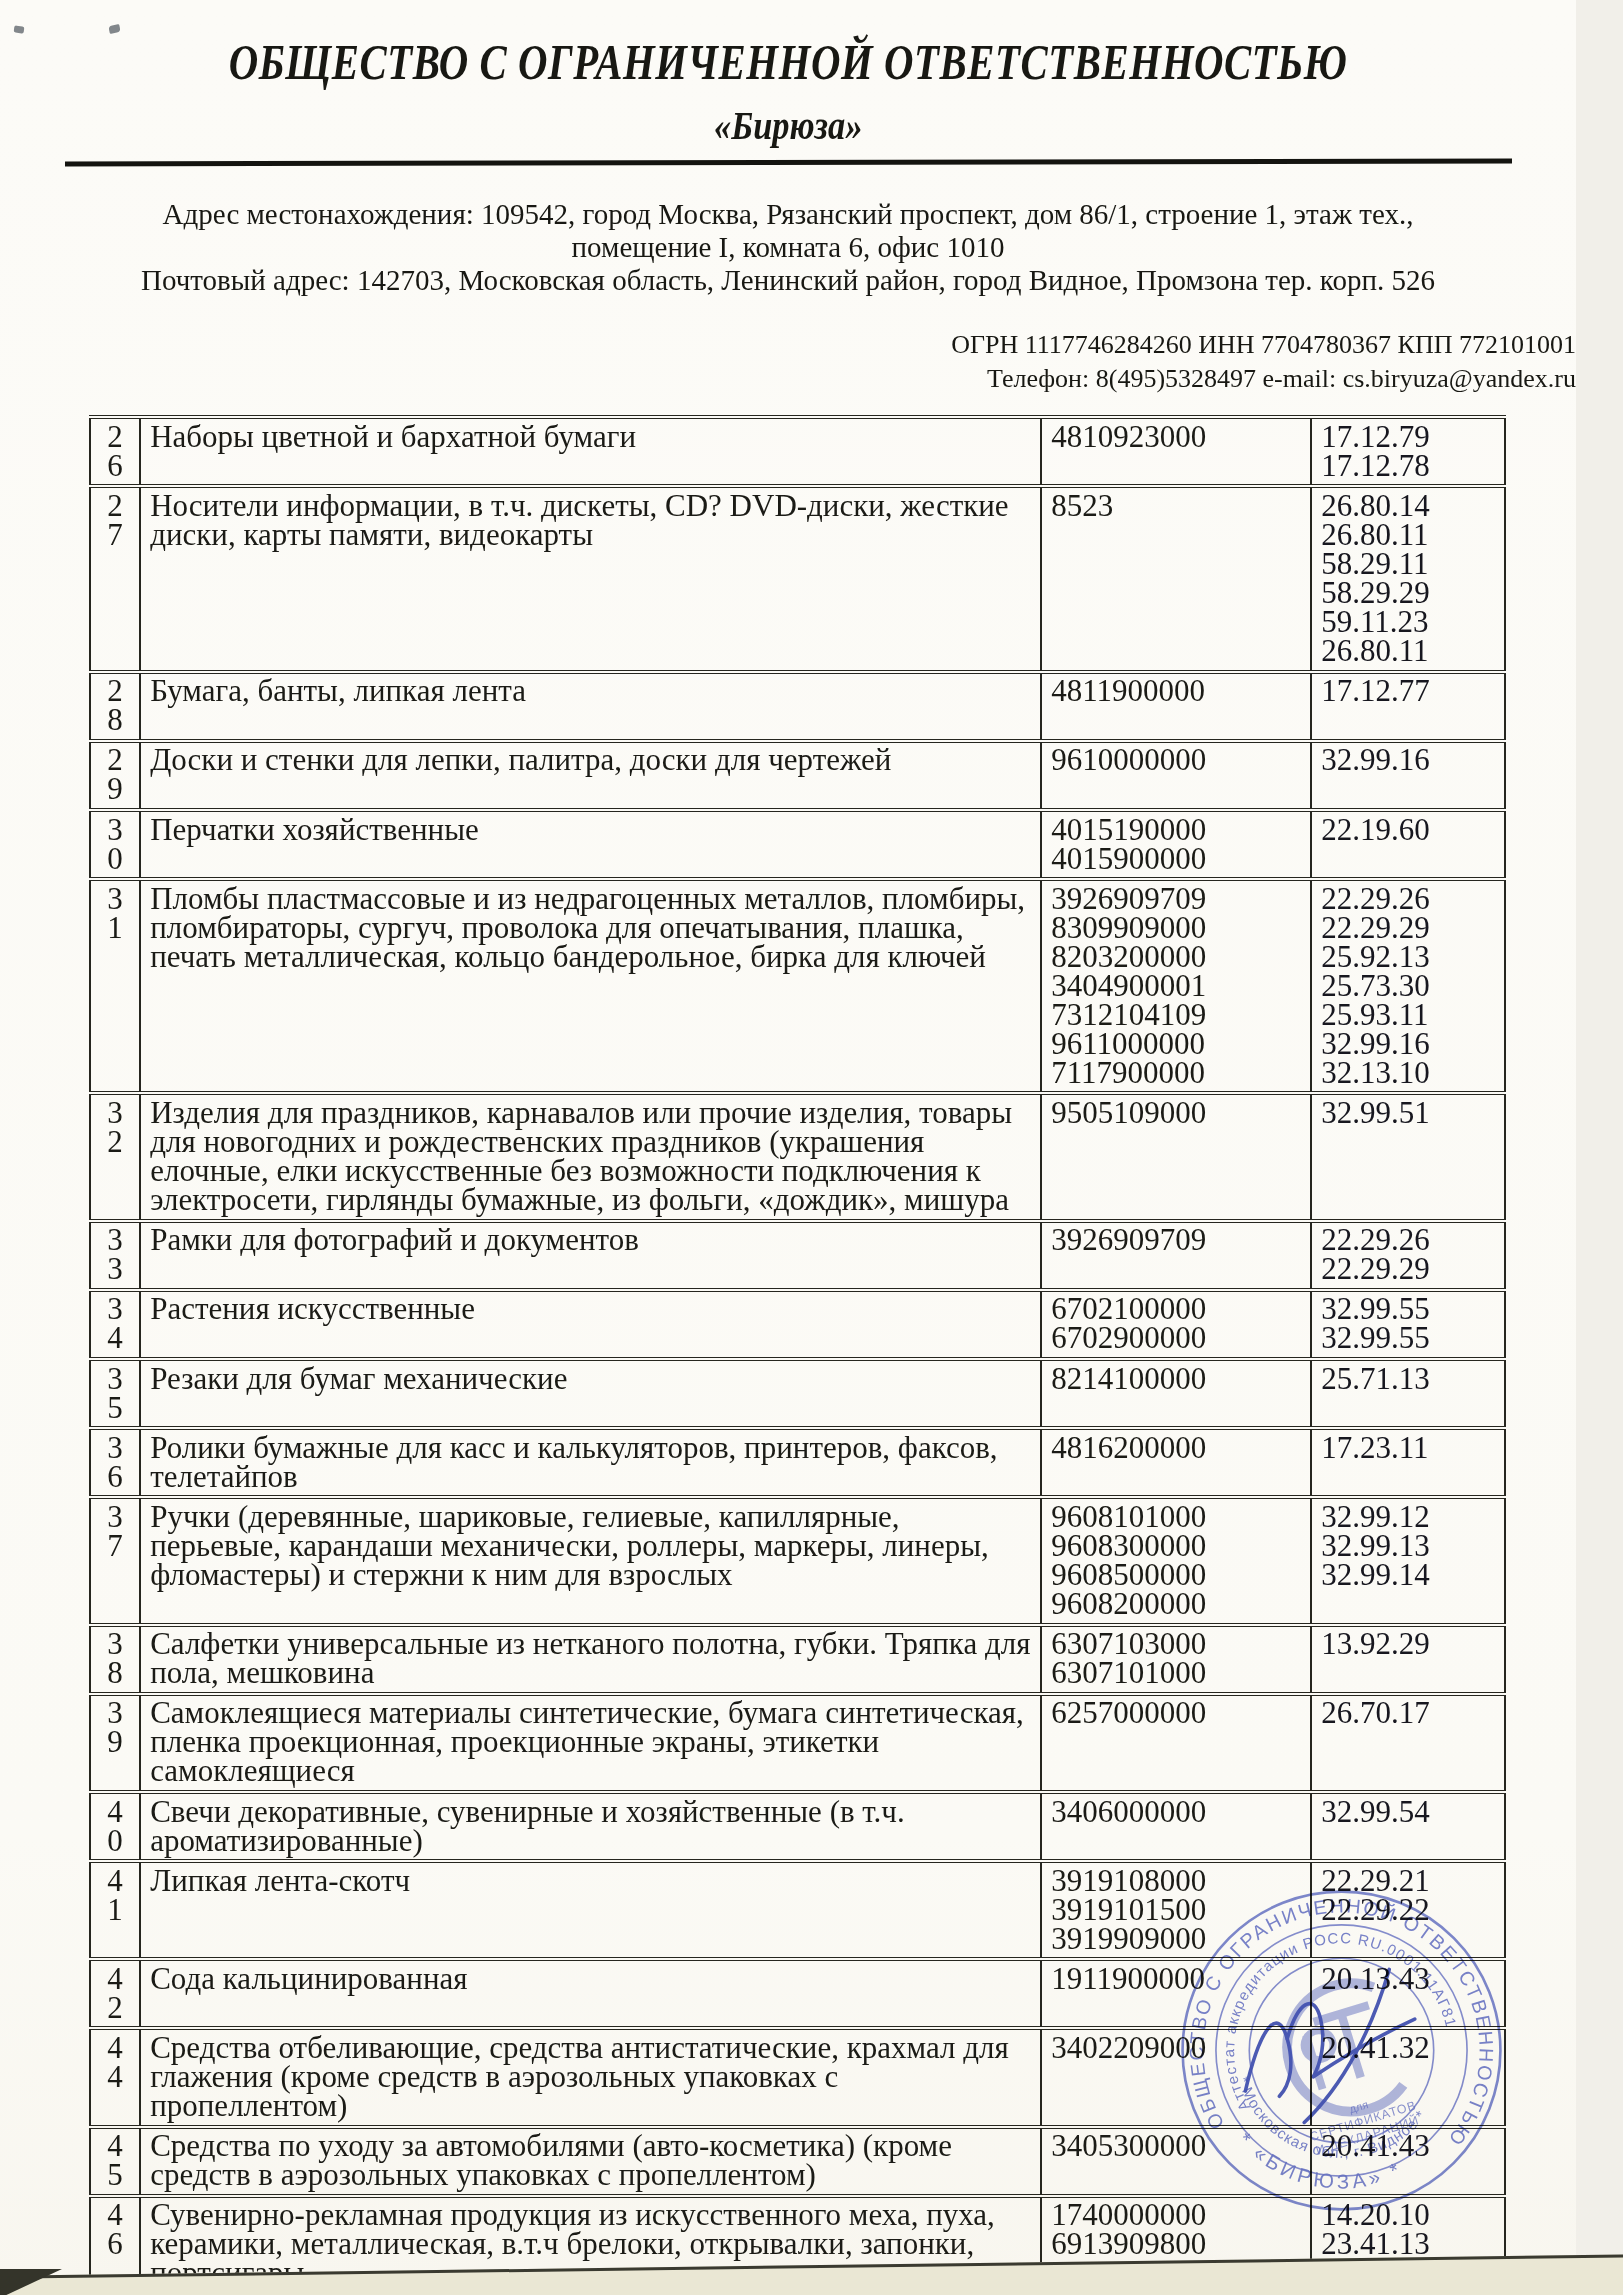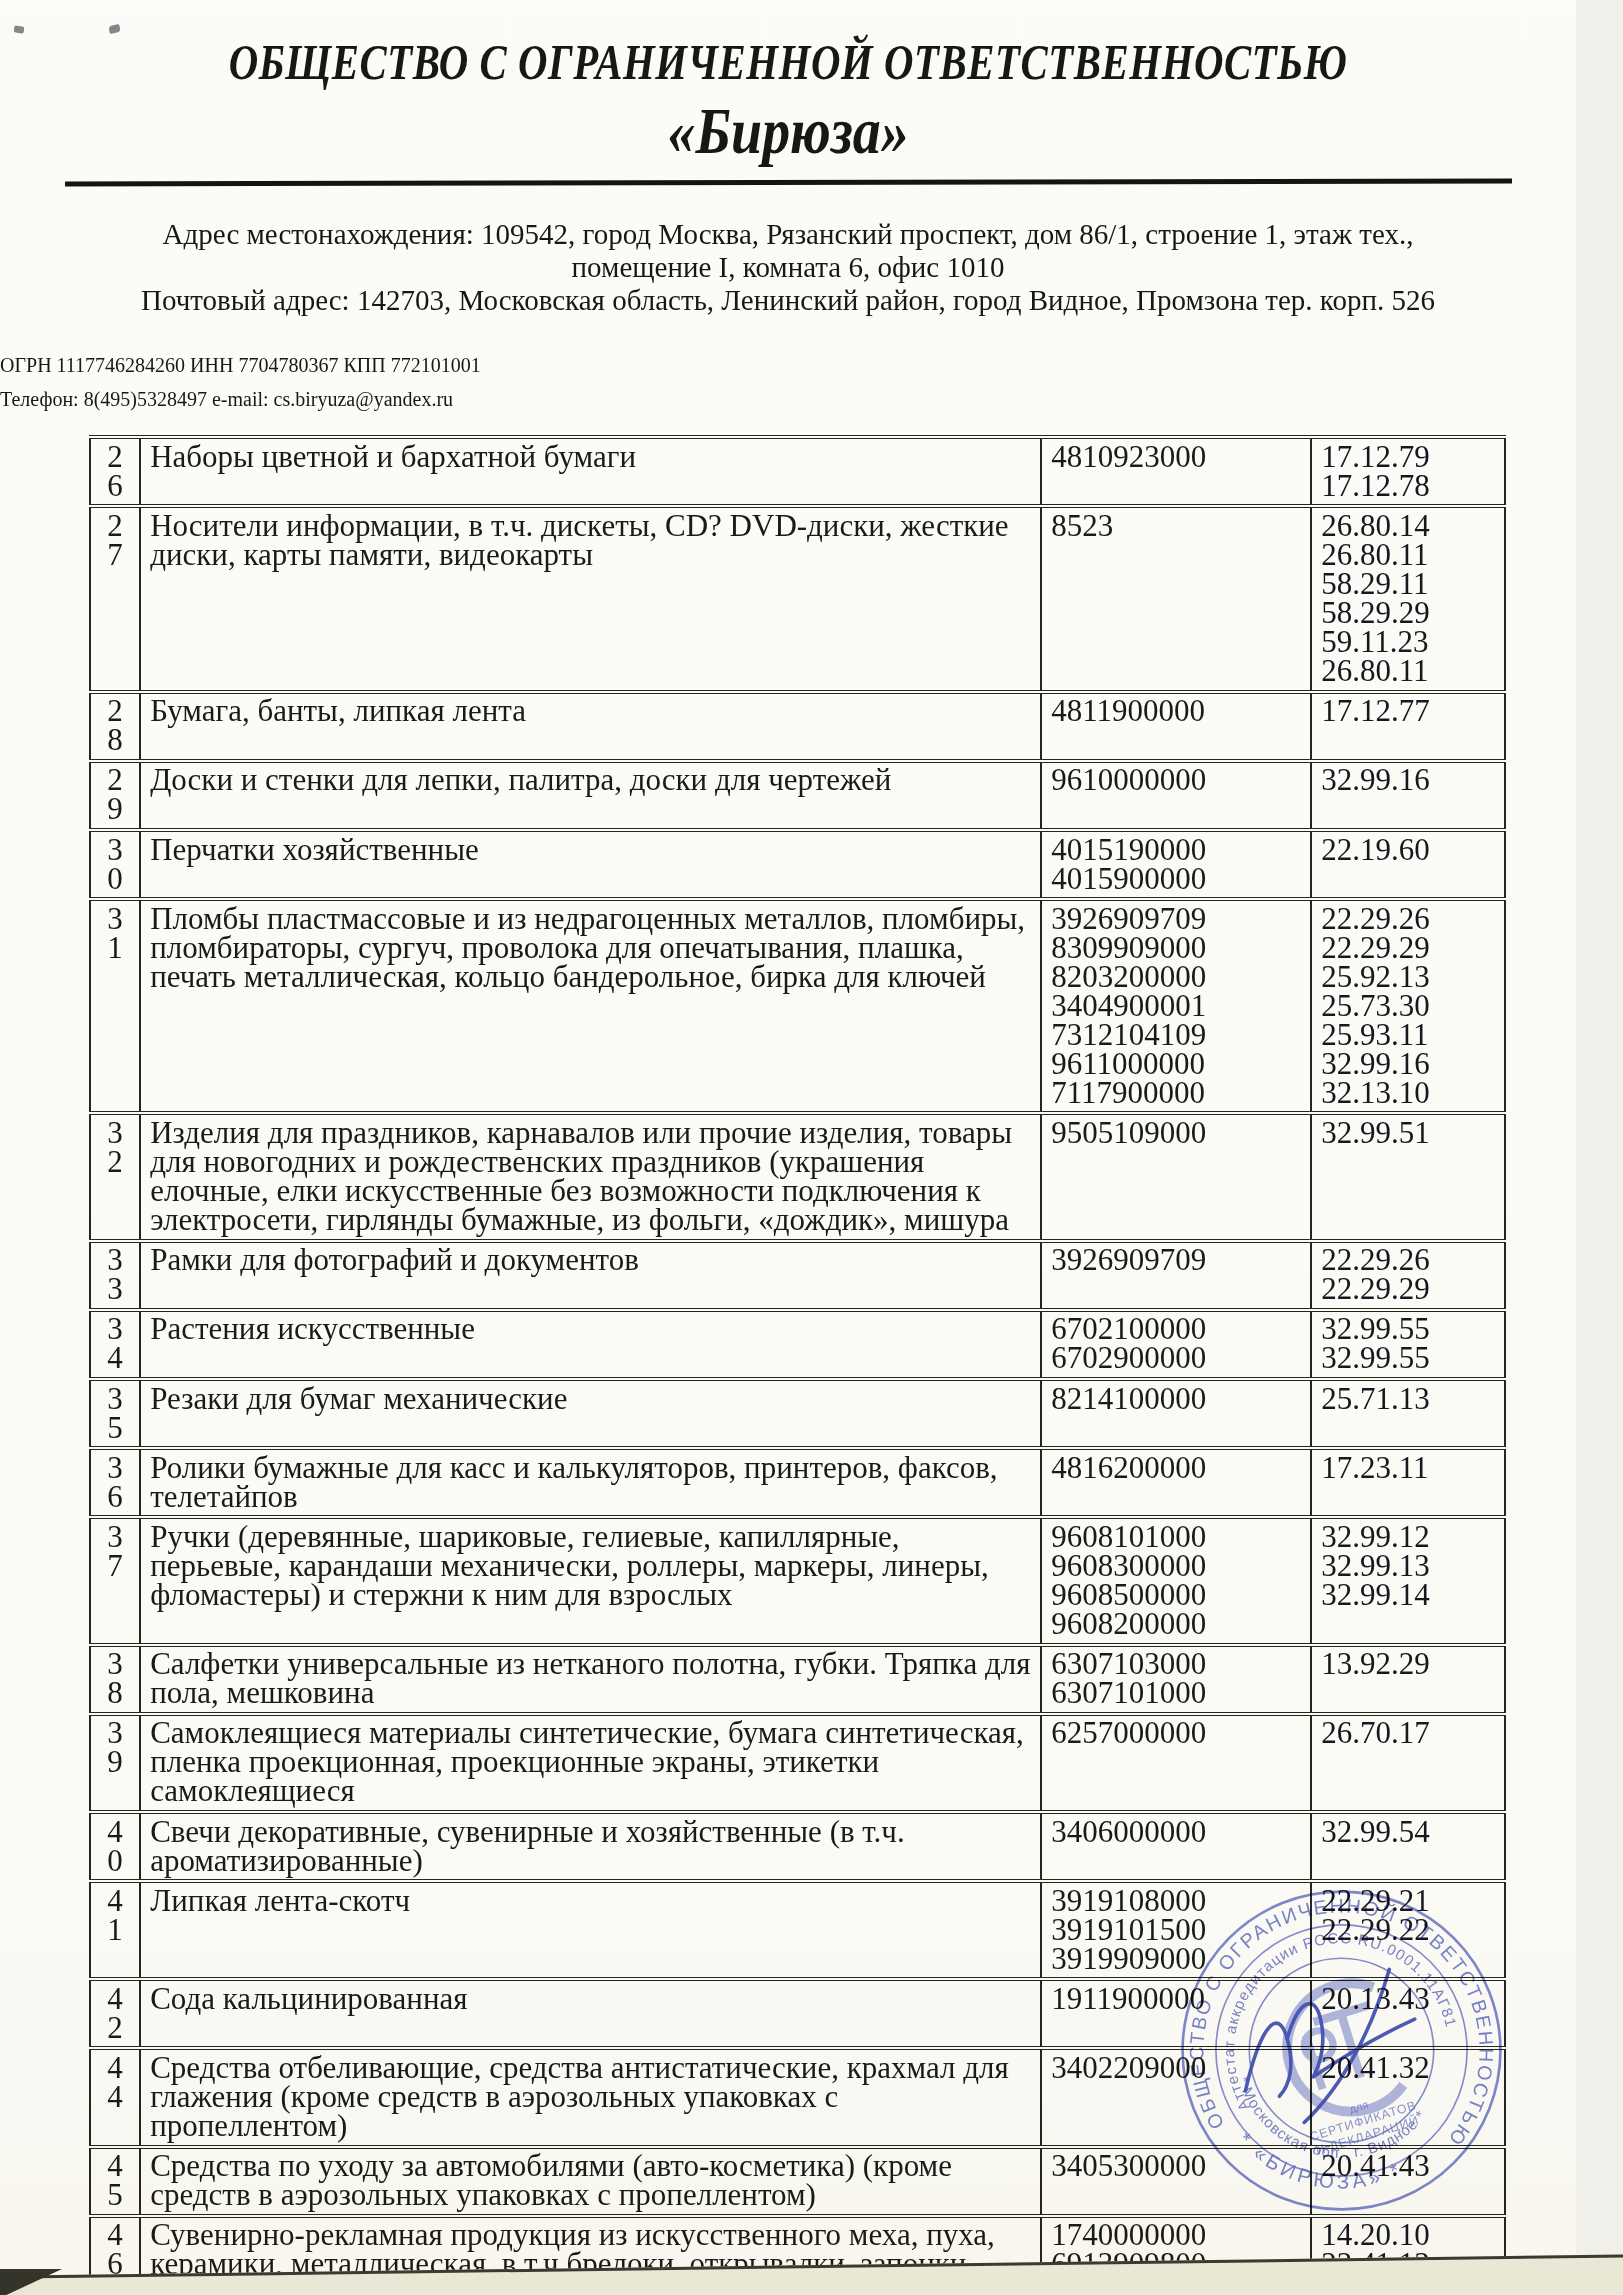--- a/index.html
+++ b/index.html
@@ -20,27 +20,27 @@
   .speck-2{left:109px;top:25px;width:11px;height:7.9px;border-radius:3.9px 1.3px 3.9px 1.3px;transform:rotate(-12deg);}
 
   
   .header{padding-top:33px;text-align:center;}
   .company-name{
     font-size:51px;font-weight:bold;font-style:italic;
     letter-spacing:0.7px;white-space:nowrap;
   }
   .squeeze{display:inline-block;transform:scaleX(0.80);transform-origin:50% 50%;}
   .squeeze2{display:inline-block;transform:scaleX(0.86);transform-origin:50% 50%;}
-  .company-short{font-size:65px;font-weight:bold;font-style:italic;margin-top:3px;}
+  .company-short{font-size:40px;font-weight:bold;font-style:italic;margin-top:11px;}
   .title-rule{
     width:1447px;height:5.2px;background:#141410;margin:10.5px auto 0 auto;
     transform:rotate(-0.12deg);
   }
   .addr-block{margin-top:33px;text-align:center;font-size:29px;line-height:33px;}
-  .reg-block{margin-top:31px;text-align:left;font-size:20px;line-height:34px;}
+  .reg-block{margin-top:31px;text-align:right;font-size:26px;line-height:34px;}
 
   
   table.products{
     border-collapse:collapse;
     table-layout:fixed;
     margin:19.6px 0 0 89px;
     width:1416px;
     font-size:31px;
     color:#1b1b16;
   }

